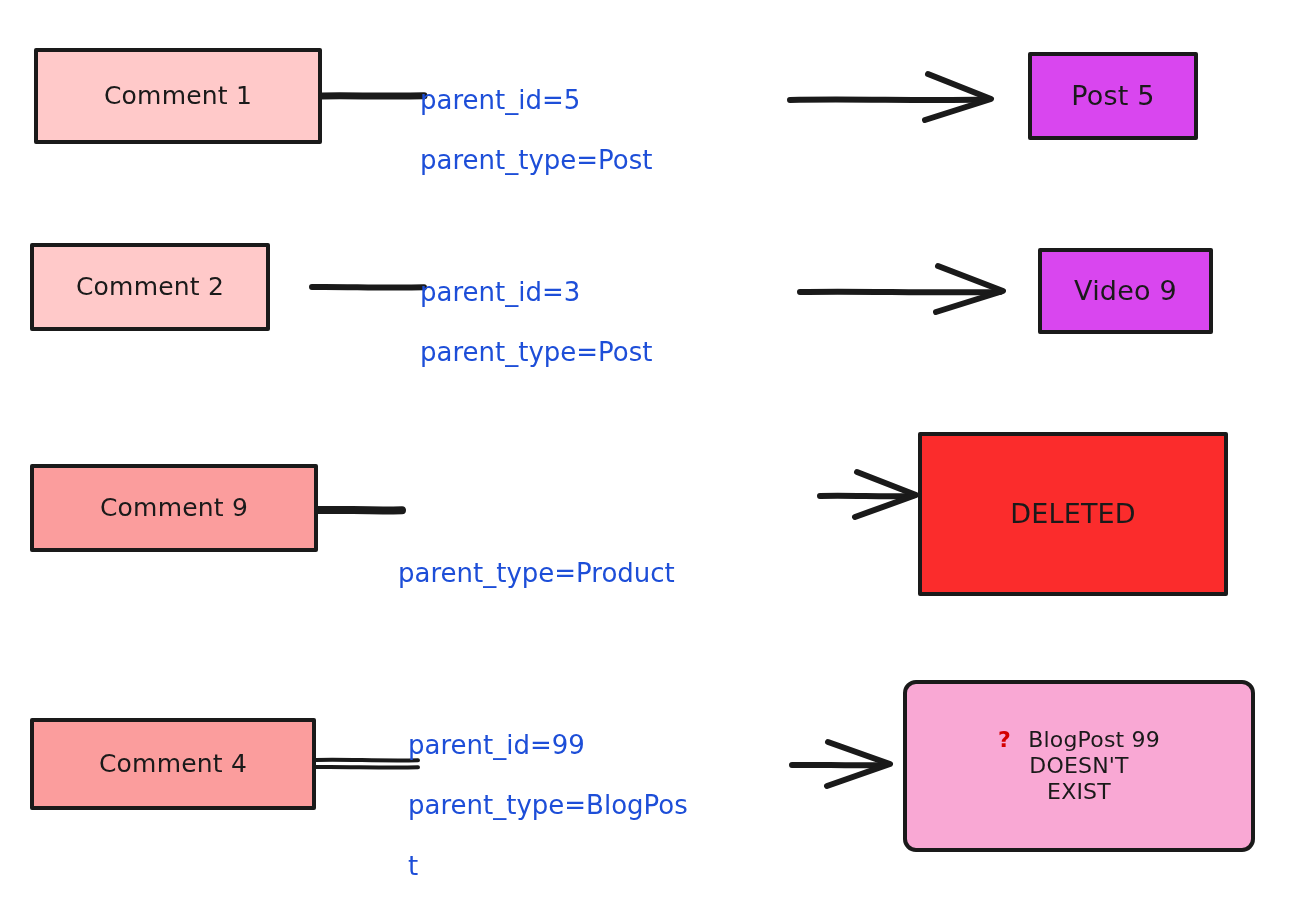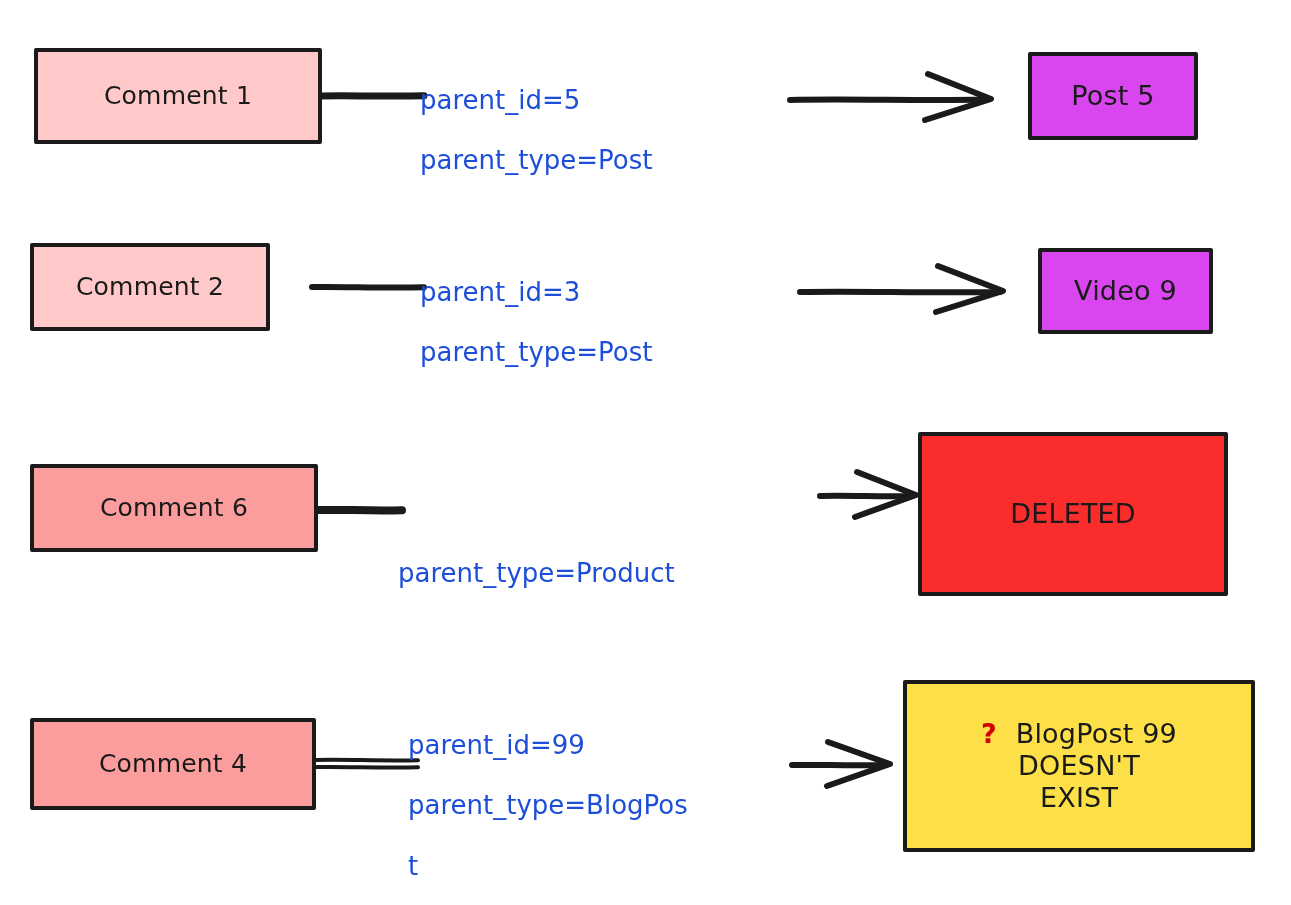--- a/index.html
+++ b/index.html
@@ -63,22 +63,23 @@
     font-size: 27px;
     margin-left: 33px;
   }
 
   .node-deleted {
     background: #fb2c2c;
     font-size: 27px;
   }
 
   .node-missing {
-    background: #fde047;
-    font-size: 27px;
+    background: #f9a8d4;
+    font-size: 22px;
+    border-radius: 13px;
   }
 
   .mark {
     font-weight: bold;
     margin-right: 10px;
   }
   .mark-x { color: #d40000; }
   .mark-q { color: #d40000; }
 
   .with-mark {
@@ -167,21 +168,21 @@
       <span class="line">parent_type=Post</span>
     </div>
 
     <div class="node node-ok" style="left:1005px; top:248px; width:175px; height:86px;">
       <span class="line">Video 9</span>
     </div>
   </div>
 
   <div class="row" style="top:0;">
     <div class="node node-comment deep" style="left:30px; top:464px; width:288px; height:88px;">
-      <span class="line">Comment 6</span>
+      <span class="line">Comment 9</span>
     </div>
 
     <div class="edge-label" style="left:398px; top:468px; width:424px;">
       <br>
       <span class="line">parent_type=Product</span>
     </div>
 
     <div class="node node-deleted" style="left:918px; top:432px; width:310px; height:164px;">
       <span class="line">DELETED</span>
     </div>

